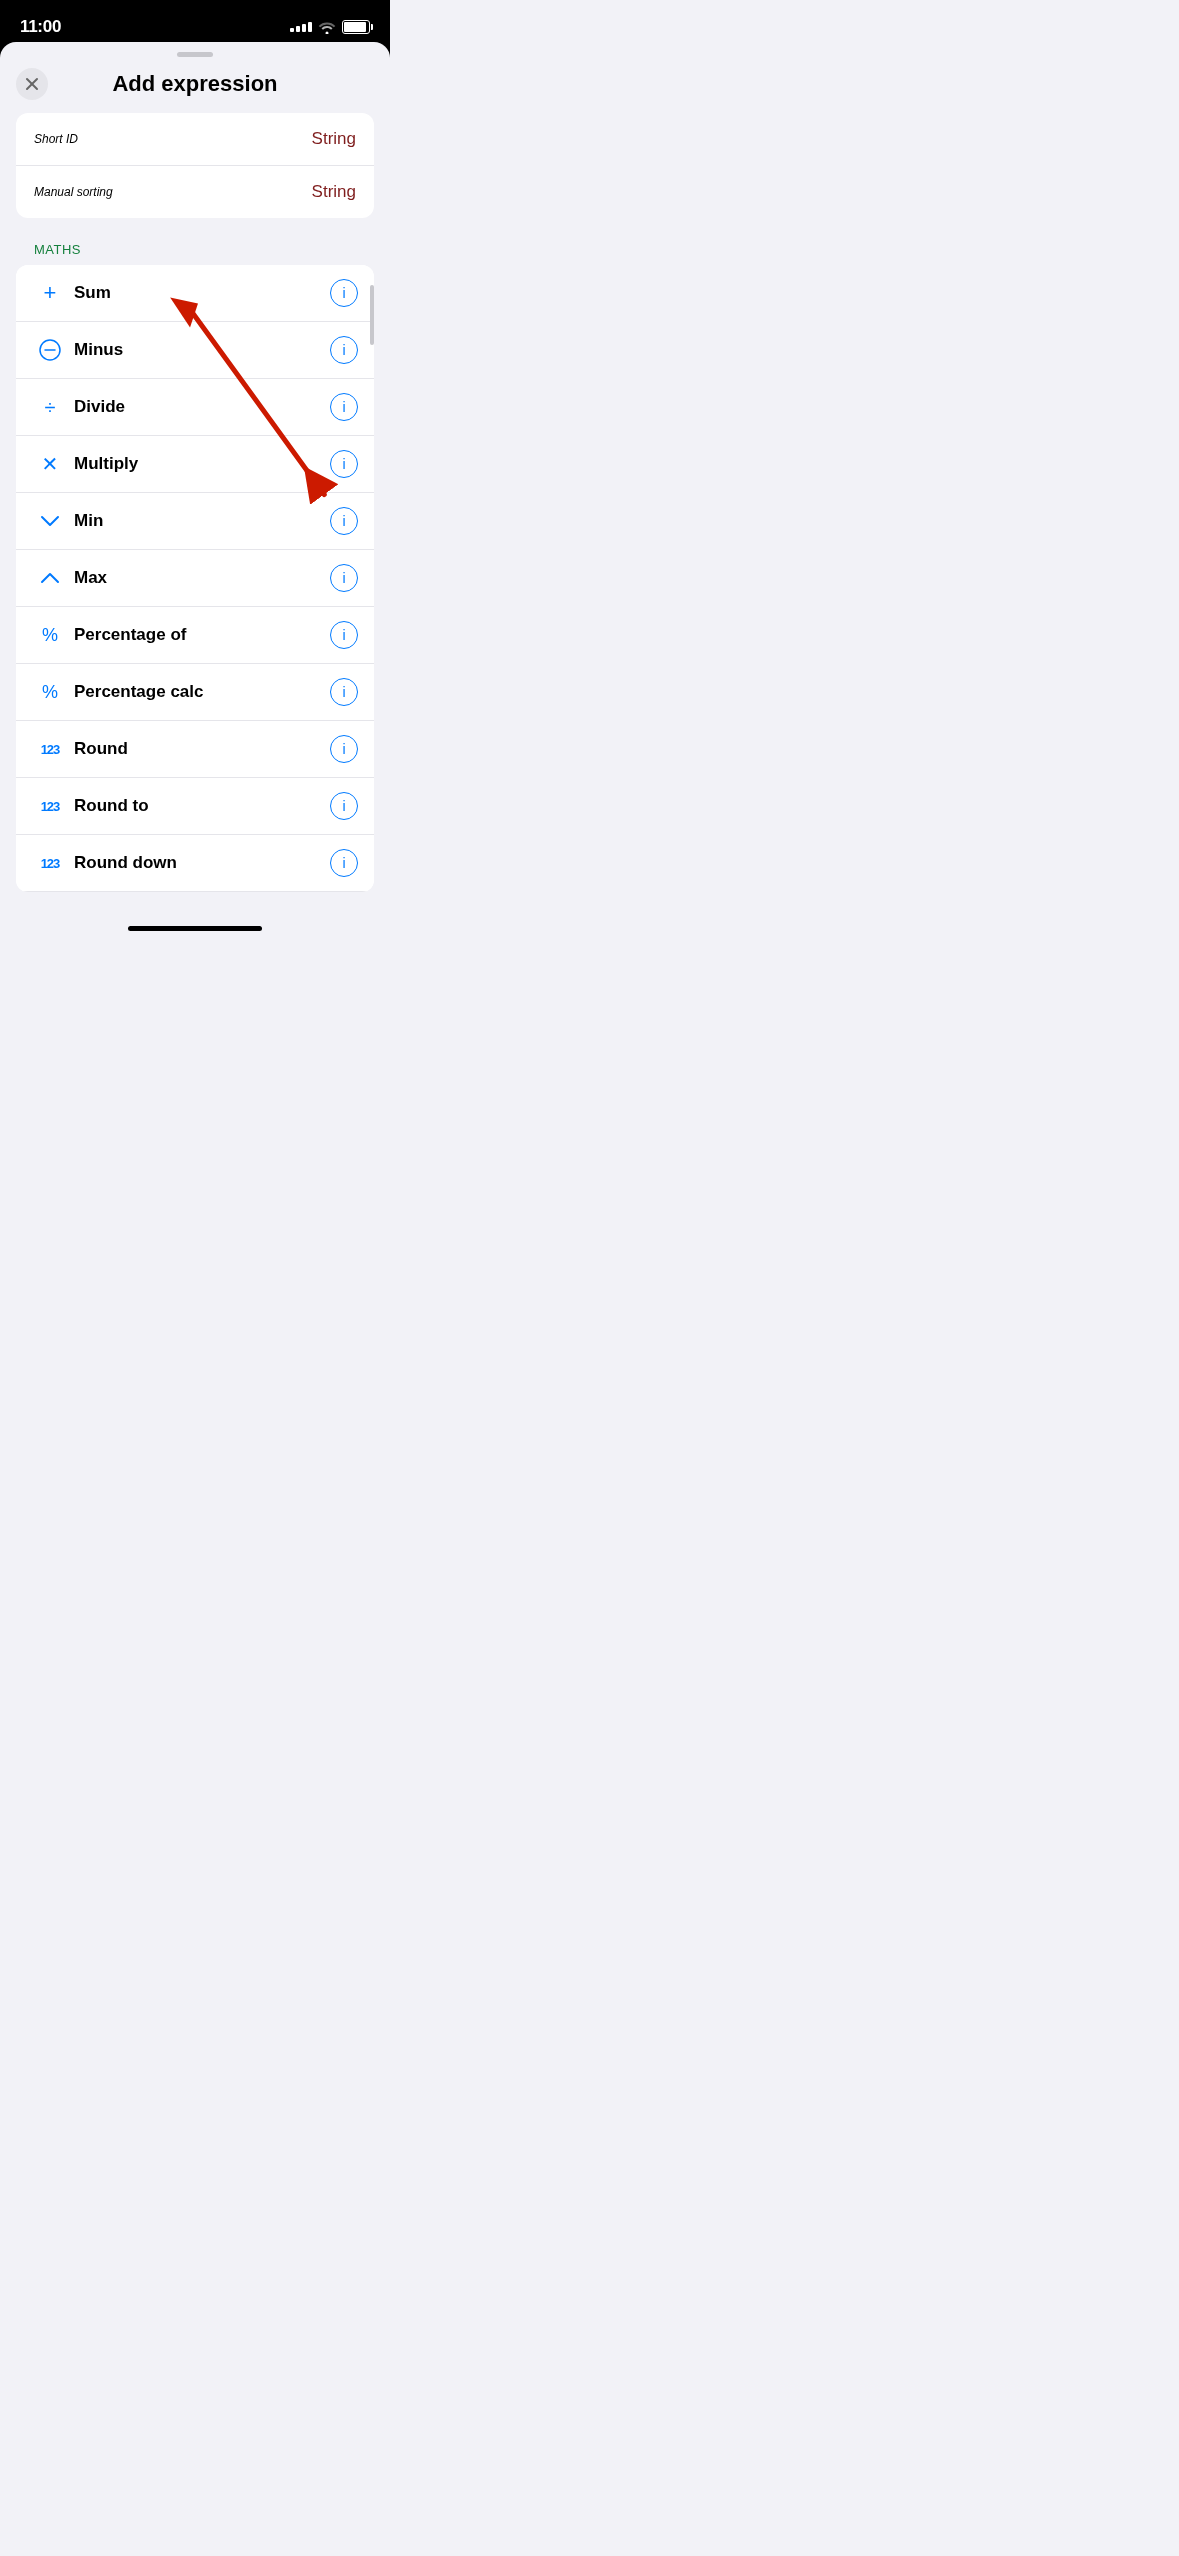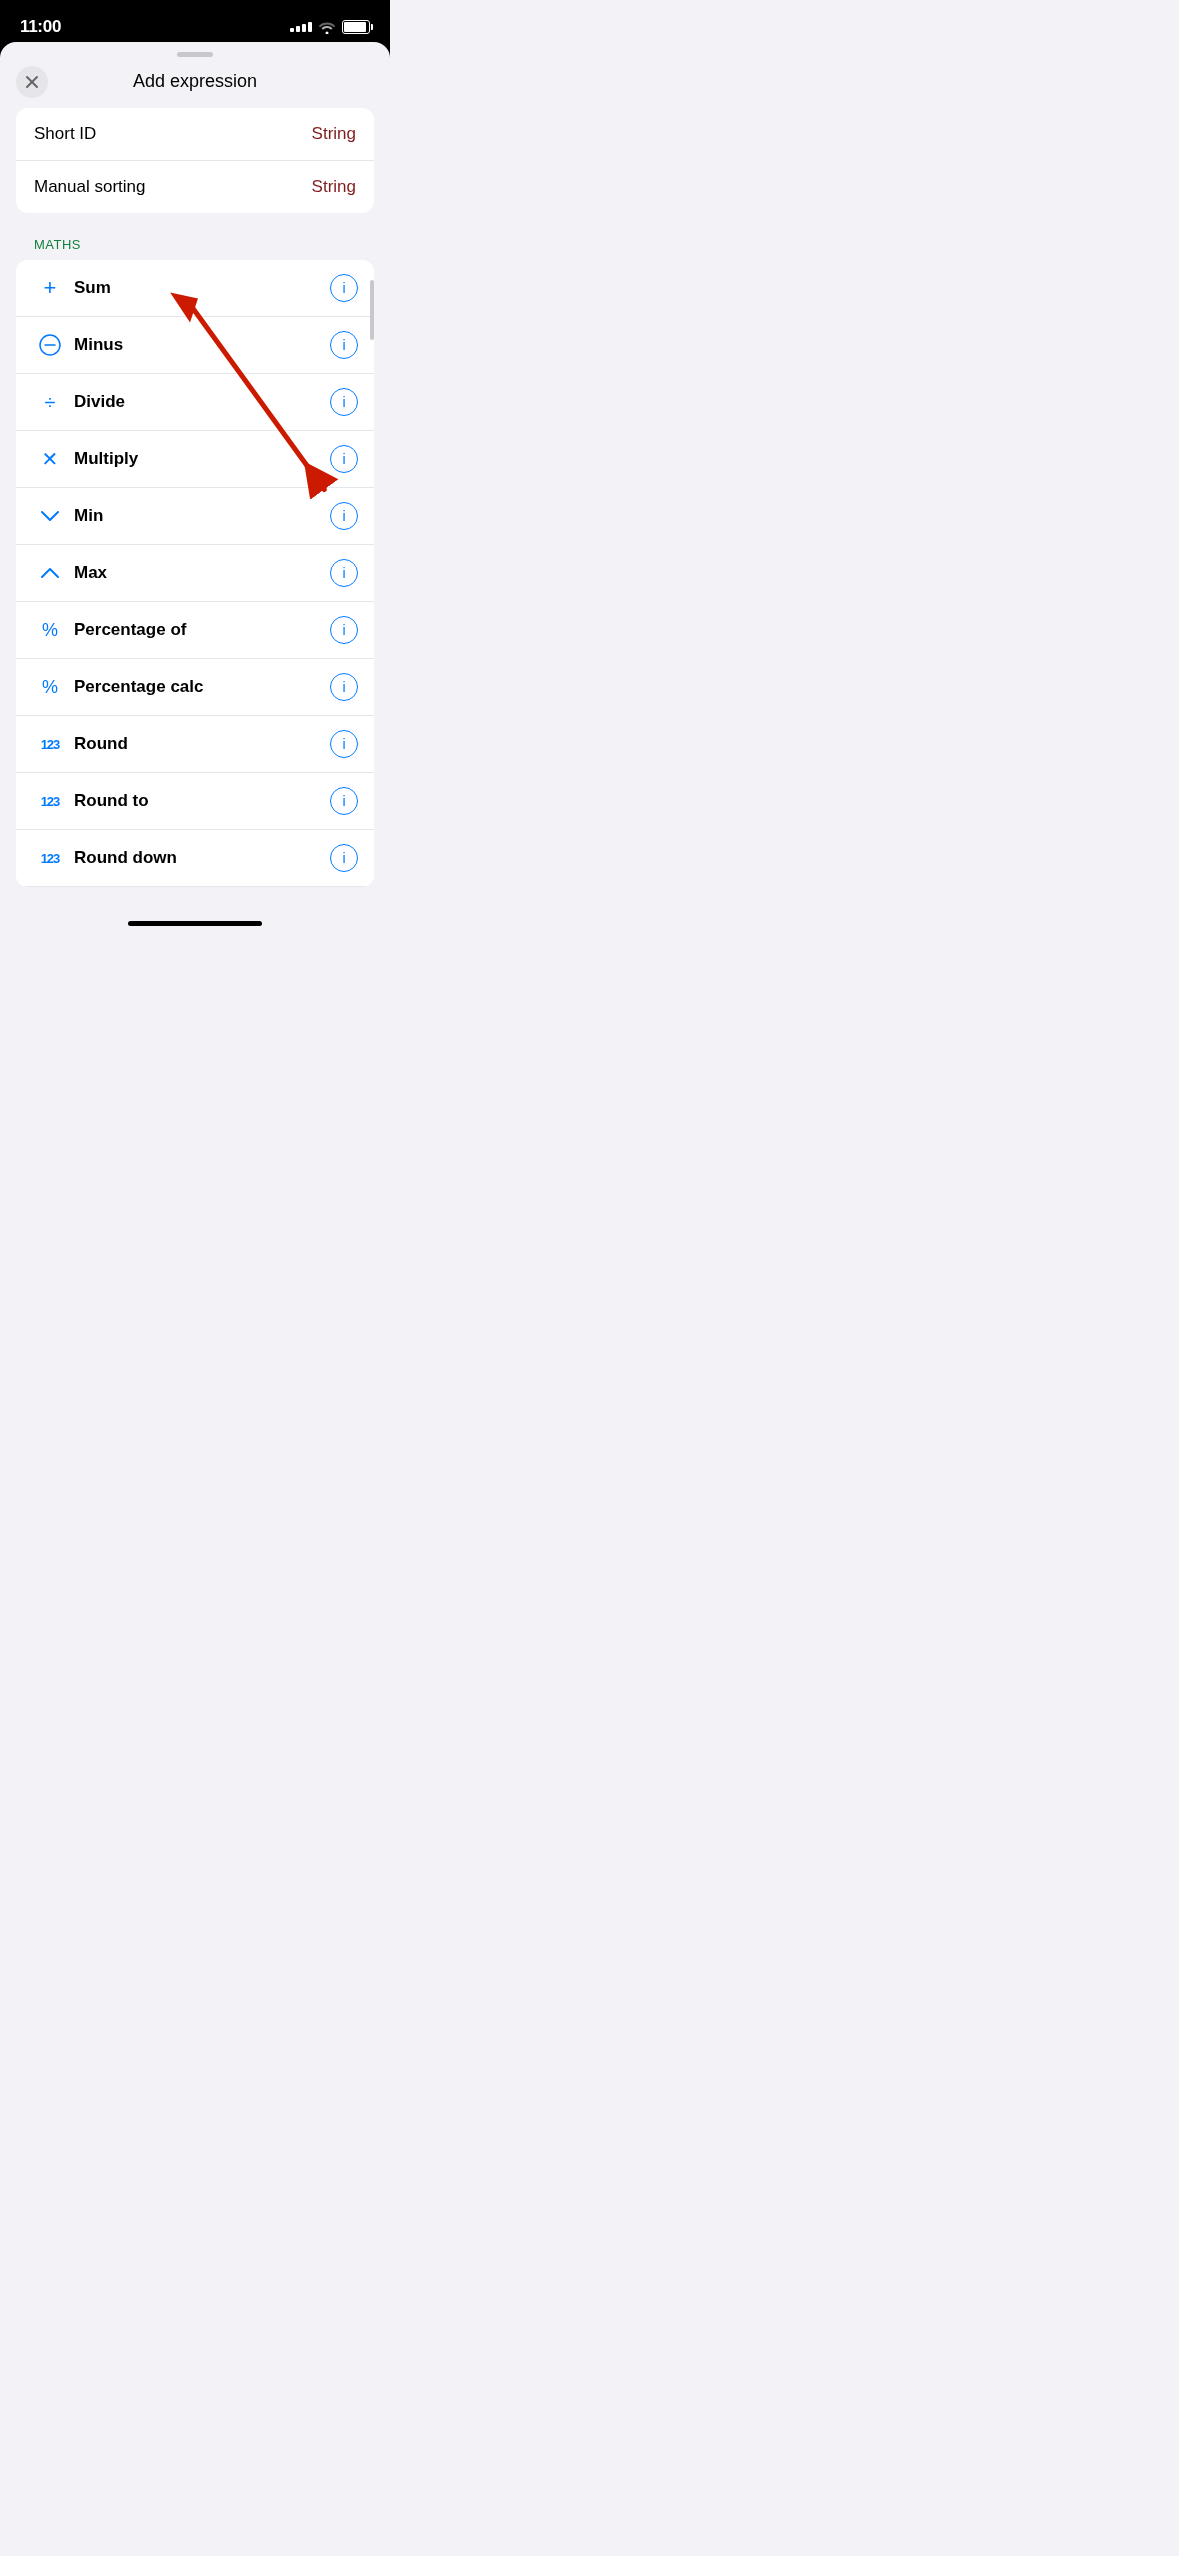--- a/index.html
+++ b/index.html
@@ -94,22 +94,22 @@
       left: 16px;
       width: 32px; height: 32px;
       background: #e5e5ea;
       border-radius: 50%;
       border: none;
       display: flex; align-items: center; justify-content: center;
       cursor: pointer;
     }
     .close-btn svg { width: 14px; height: 14px; }
     .modal-title {
-      font-size: 18px;
-      font-weight: 400;
+      font-size: 22px;
+      font-weight: 700;
       color: #000;
     }
 
     
     .content {
       padding: 0 16px;
     }
 
     
     .card {
@@ -120,22 +120,23 @@
     }
     .card-row {
       display: flex;
       align-items: center;
       justify-content: space-between;
       padding: 16px 18px;
       border-bottom: 1px solid #e5e5ea;
     }
     .card-row:last-child { border-bottom: none; }
     .card-row-label {
-      font-size: 17px;
+      font-size: 12px;
       color: #000;
+      font-style: italic;
     }
     .card-row-value {
       font-size: 17px;
       color: #7f1d1d;
     }
 
     
     .section-header {
       font-size: 13px;
       font-weight: 500;

